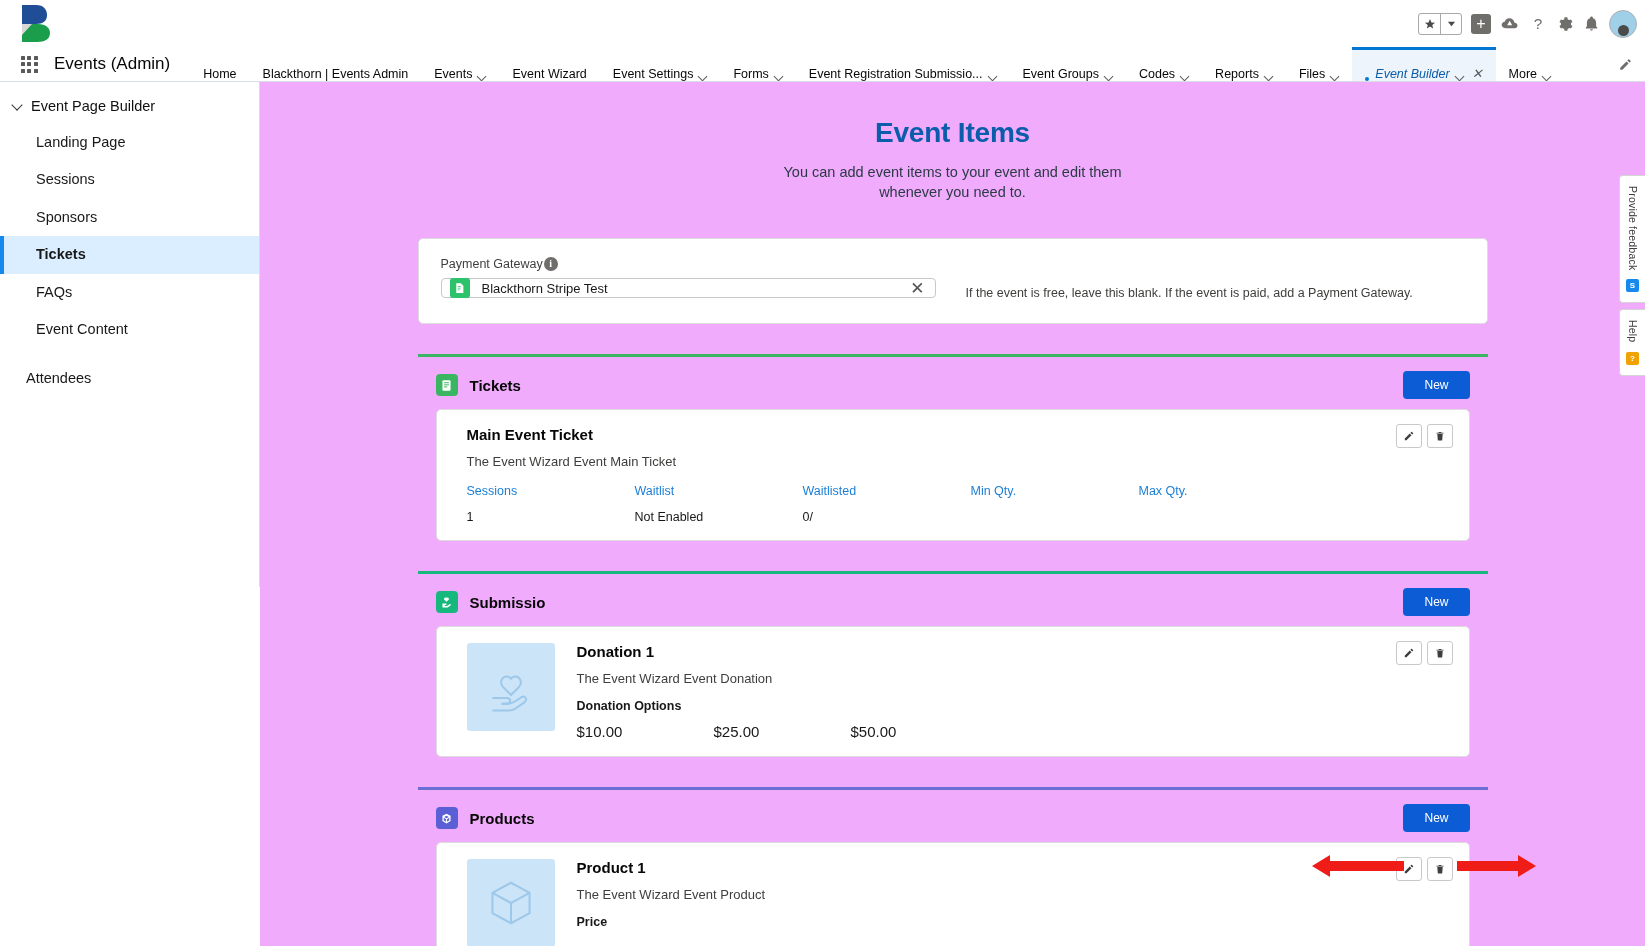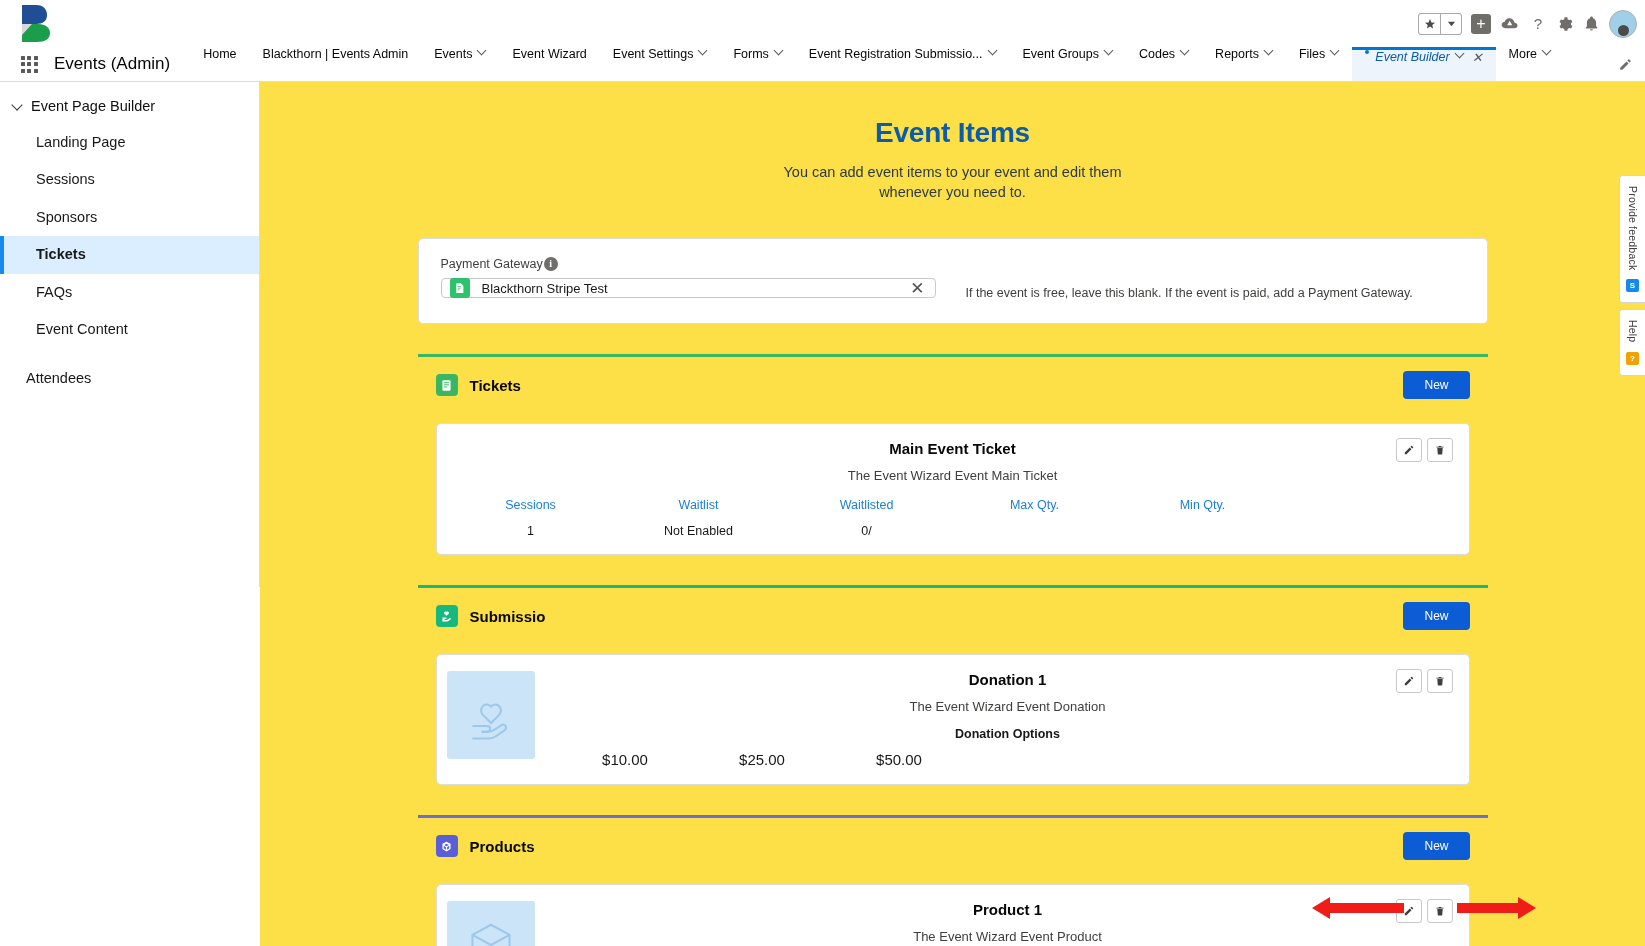--- a/index.html
+++ b/index.html
@@ -63,21 +63,21 @@
     display: grid; grid-template-columns: repeat(3, 4px); grid-template-rows: repeat(3, 4px);
     gap: 2.5px;
   }
   .waffle-grid i { background: #5a5a5a; border-radius: 0.5px; display: block; }
   .app-name {
     font-size: 17px; color: #080707; padding: 0 20px 0 8px;
     display: flex; align-items: center; white-space: nowrap;
   }
   .nav-items { display: flex; align-items: stretch; flex: 1; overflow: hidden; }
   .nav-item {
-    display: flex; align-items: flex-start; gap: 6px; padding: 0 13px;
+    display: flex; align-items: flex-end; gap: 6px; padding: 0 13px;
     font-size: 12.5px; color: #080707; white-space: nowrap; cursor: pointer;
     position: relative;
   }
   .nav-item.active {
     background: #eef4fb; border-top: 3px solid #0176d3;
     font-style: italic; color: #0b5cab;
   }
   .nav-item .dot { width: 4px; height: 4px; border-radius: 50%; background: #0176d3; display: inline-block; }
   .chev { display: inline-block; width: 8px; height: 8px; position: relative; }
   .chev::after {
@@ -118,21 +118,21 @@
     background: #dbeeff; font-weight: bold;
   }
   .sb-item.selected::before {
     content: ""; position: absolute; left: 0; top: 0; bottom: 0;
     width: 4px; background: #1589ee;
   }
   .sb-gap { height: 12px; }
 
   
   .main {
-    flex: 1; background: #fde047; overflow-y: auto; position: relative;
+    flex: 1; background: #f0abfc; overflow-y: auto; position: relative;
     padding-bottom: 40px;
   }
   .page-title {
     text-align: center; font-size: 28px; font-weight: bold;
     color: #0b5cab; padding-top: 35px; letter-spacing: -0.2px;
   }
   .page-sub {
     text-align: center; font-size: 14.5px; color: #2b3a44;
     margin-top: 14px; line-height: 1.35; max-width: 400px;
     margin-left: auto; margin-right: auto;
@@ -182,22 +182,22 @@
   }
   .sec-title { font-size: 15px; font-weight: bold; color: #080707; }
   .btn-new {
     background: #0b5cd5; color: #fff; border: none; border-radius: 4px;
     font-size: 12px; padding: 7px 21px; cursor: pointer;
     font-family: "Liberation Sans", sans-serif;
   }
 
   .item-card {
     background: #fff; border: 1px solid #dcdcdc; border-radius: 5px;
-    margin: 14px 18px; padding: 16px 10px; position: relative;
-    display: flex; gap: 22px; text-align: center;
+    margin: 0 18px; padding: 16px 30px; position: relative;
+    display: flex; gap: 22px;
   }
   .item-thumb {
     width: 88px; height: 88px; background: #cbe4f7; border-radius: 3px;
     flex: 0 0 88px; display: flex; align-items: center; justify-content: center;
   }
   .item-body { flex: 1; min-width: 0; }
   .item-title { font-size: 15px; font-weight: bold; color: #080707; }
   .item-desc { font-size: 13px; color: #3e3e3c; margin-top: 11px; }
   .item-actions { position: absolute; right: 16px; top: 14px; display: flex; gap: 5px; }
   .act-btn {
@@ -459,25 +459,25 @@
               </div>
               <div class="kv-col">
                 <div class="kv-head">Waitlist</div>
                 <div class="kv-val">Not Enabled</div>
               </div>
               <div class="kv-col">
                 <div class="kv-head">Waitlisted</div>
                 <div class="kv-val">0/</div>
               </div>
               <div class="kv-col">
-                <div class="kv-head">Max Qty.</div>
+                <div class="kv-head">Min Qty.</div>
                 <div class="kv-val"></div>
               </div>
               <div class="kv-col">
-                <div class="kv-head">Min Qty.</div>
+                <div class="kv-head">Max Qty.</div>
                 <div class="kv-val"></div>
               </div>
             </div>
           </div>
           <div class="item-actions">
             <div class="act-btn">
               <svg width="12" height="12" viewBox="0 0 20 20">
                 <path fill="#3e3e3c" d="M3 14.2V17h2.8l8.3-8.3-2.8-2.8L3 14.2zM16.8 6.2c.3-.3.3-.8 0-1.1l-1.9-1.9c-.3-.3-.8-.3-1.1 0l-1.4 1.4 2.8 2.8 1.6-1.2z"></path>
               </svg>
             </div>

